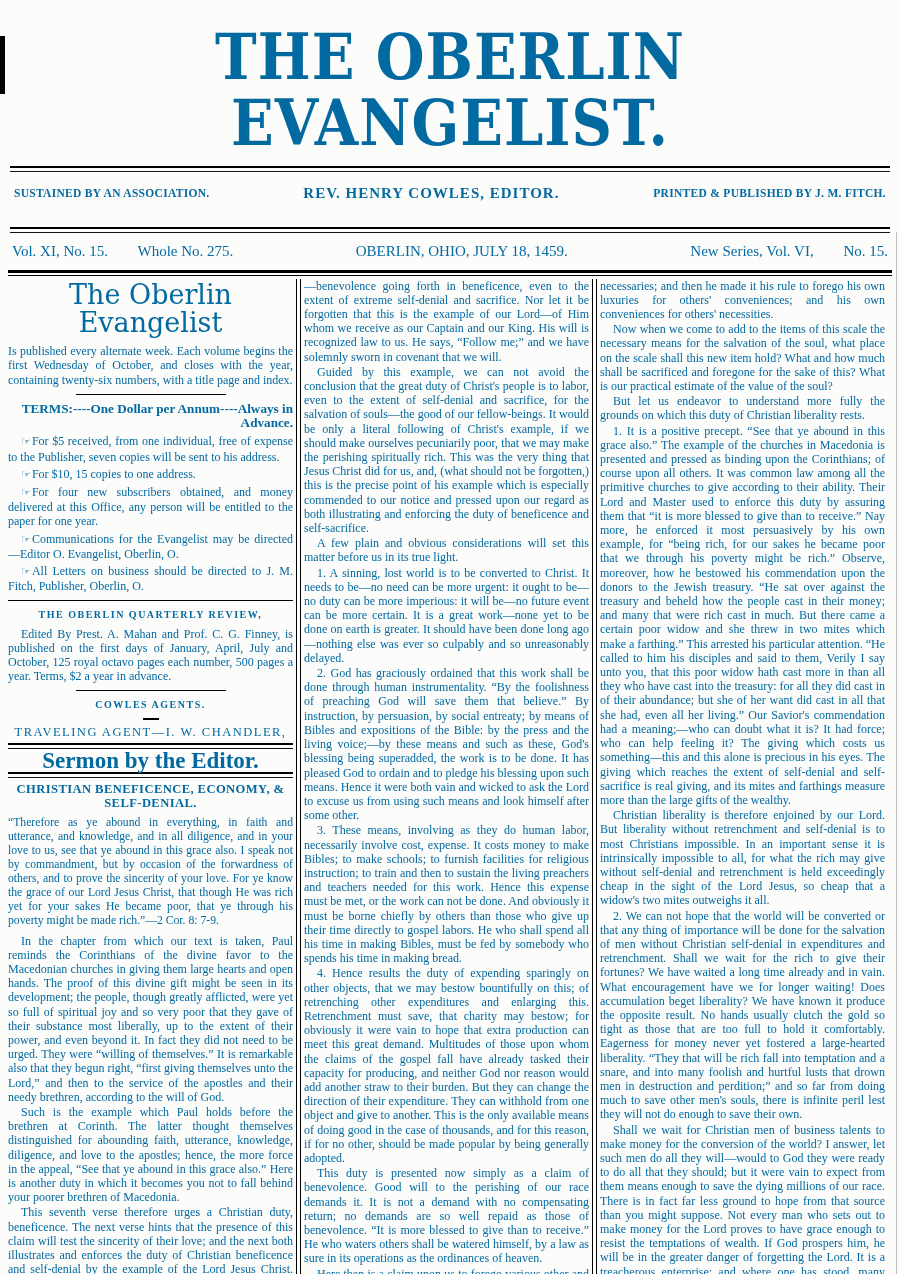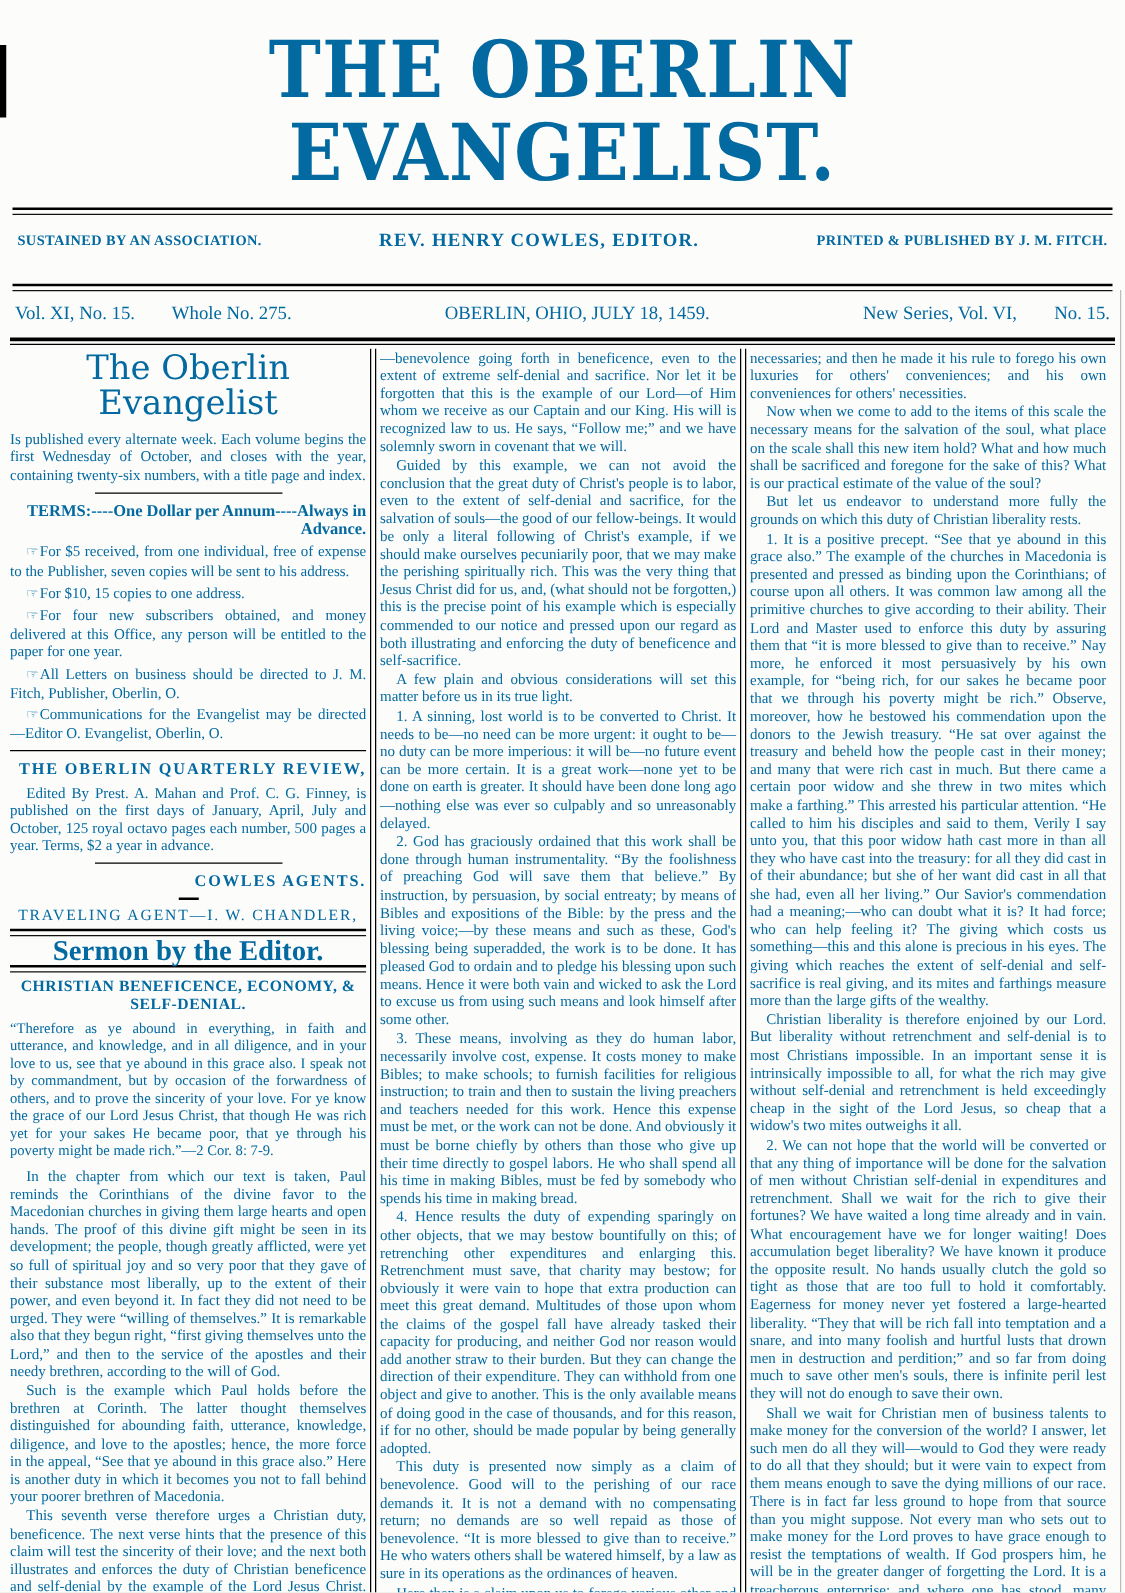--- a/index.html
+++ b/index.html
@@ -39,21 +39,21 @@
   p.no-indent{text-indent:0;}
   
   .paper-title{font-size:27px;font-weight:normal;text-align:center;text-indent:0;
     font-family:"DejaVu Serif","Liberation Serif",serif;margin:2px 0 7px 0;line-height:1.05;}
   .short-rule{width:150px;border-top:1px solid #000;margin:7px auto;}
   .dash-rule{width:16px;border-top:2px solid #000;margin:5px auto;}
   .thin-rule{border-top:1px solid #000;margin:7px 0;}
   .terms-head{font-weight:bold;font-size:13.2px;text-align:right;text-indent:0;margin:2px 0 4px 0;}
   .term{margin:2px 0 3px 0;}
   .hand{font-family:"DejaVu Sans",sans-serif;font-size:11px;margin-right:1px;}
-  .sec-head{text-align:right;text-indent:0;font-size:13px;letter-spacing:1.5px;margin:3px 0 4px 0;font-weight:bold;}
+  .sec-head{text-align:center;text-indent:0;font-size:10px;letter-spacing:1.5px;margin:3px 0 4px 0;font-weight:bold;}
   .trav{text-align:center;text-indent:0;font-size:12.5px;letter-spacing:1.5px;margin:4px 0;}
   .sermon-head{font-size:23px;font-weight:bold;text-align:center;text-indent:0;margin:5px 0 4px 0;
     font-family:Liberation Serif, serif;}
   .sermon-rule{margin:3px 0;}
   .sermon-sub{font-weight:bold;text-align:center;text-indent:0;font-size:12.6px;letter-spacing:.4px;margin:4px 0 6px 0;}
   .scripture{font-size:11.7px;line-height:13.9px;margin-bottom:6px;}
   
   .scan-mark-left{position:absolute;left:0;top:36px;width:5px;height:58px;background:#000;}
   .scan-edge-right{position:absolute;right:3px;top:232px;bottom:0;width:1px;background:#888;opacity:.55;}
 </style>
@@ -92,22 +92,22 @@
 
       <div class="col">
         <div class="paper-title">The Oberlin Evangelist</div>
         <p class="no-indent">Is published every alternate week.  Each volume begins the first Wednesday of October, and closes with the year, containing twenty-six numbers, with a title page and index.</p>
         <div class="short-rule"></div>
         <p class="terms-head">TERMS:----One Dollar per Annum----Always in Advance.</p>
 
         <p class="term"><span class="hand">☞</span><span>For $5 received, from one individual, free of expense to the Publisher, seven copies will be sent to his address.</span></p>
         <p class="term"><span class="hand">☞</span><span>For $10, 15 copies to one address.</span></p>
         <p class="term"><span class="hand">☞</span><span>For four new subscribers obtained, and money delivered at this Office, any person will be entitled to the paper for one year.</span></p>
+        <p class="term"><span class="hand">☞</span><span>Communications for the Evangelist may be directed—Editor O. Evangelist, Oberlin, O.</span></p>
         <p class="term"><span class="hand">☞</span><span>All Letters on business should be directed to J. M. Fitch, Publisher, Oberlin, O.</span></p>
-        <p class="term"><span class="hand">☞</span><span>Communications for the Evangelist may be directed—Editor O. Evangelist, Oberlin, O.</span></p>
 
         <div class="thin-rule"></div>
         <p class="sec-head">THE OBERLIN QUARTERLY REVIEW,</p>
         <p>Edited By Prest. A. Mahan and Prof. C. G. Finney, is published on the first days of January, April, July and October, 125 royal octavo pages each number, 500 pages a year.  Terms, $2 a year in advance.</p>
         <div class="short-rule"></div>
         <p class="sec-head">COWLES AGENTS.</p>
         <div class="dash-rule"></div>
         <p class="trav">TRAVELING AGENT—I. W. CHANDLER,</p>
 
         <div class="rule-double sermon-rule"></div>

